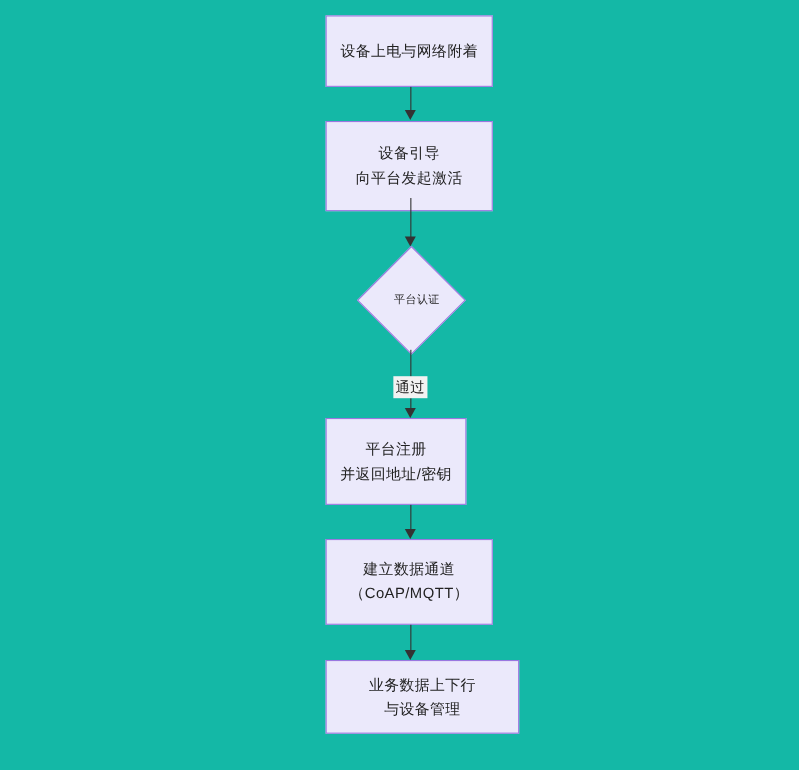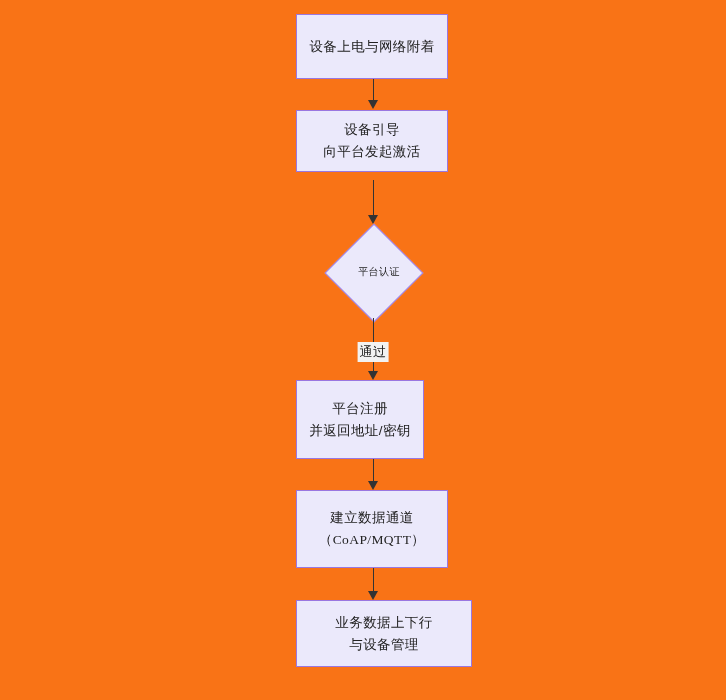--- a/index.html
+++ b/index.html
@@ -8,21 +8,21 @@
     padding: 0;
     background: #ffffff;
   }
   body {
     font-family: "Liberation Sans", "DejaVu Sans", sans-serif;
   }
   #canvas {
     position: relative;
     width: 726px;
     height: 700px;
-    background: #f97316;
+    background: #14b8a6;
     overflow: hidden;
   }
   .node {
     position: absolute;
     box-sizing: border-box;
     display: flex;
     flex-direction: column;
     align-items: center;
     justify-content: center;
     background: #ebe9fb;
@@ -99,21 +99,21 @@
 
 <div id="canvas">
 
   <div class="node" style="left:296px; top:14px; width:152px; height:65px;">
     <span>设备上电与网络附着</span>
   </div>
 
   <div class="edge" style="left:372.5px; top:79px; height:22px;"></div>
   <div class="arrowhead" style="left:373px; top:100px;"></div>
 
-  <div class="node" style="left:296px; top:110px; width:152px; height:62px;">
+  <div class="node" style="left:296px; top:110px; width:152px; height:82px;">
     <span>设备引导</span>
     <span class="line2">向平台发起激活</span>
   </div>
 
   <div class="edge" style="left:372.5px; top:180px; height:36px;"></div>
   <div class="arrowhead" style="left:373px; top:215px;"></div>
 
   <div class="decision" style="left:323px; top:224px; width:100px; height:96px;">
     <div class="dia-shape"></div>
     <div class="dia-label">平台认证</div>
@@ -124,21 +124,21 @@
   <div class="edge-label" style="left:373px; top:342px;text-align:center;">通过</div>
 
   <div class="node" style="left:296px; top:380px; width:128px; height:79px;">
     <span>平台注册</span>
     <span class="line2">并返回地址/密钥</span>
   </div>
 
   <div class="edge" style="left:372.5px; top:459px; height:23px;"></div>
   <div class="arrowhead" style="left:373px; top:481px;"></div>
 
-  <div class="node" style="left:296px; top:490px; width:152px; height:78px;font-family:Liberation Serif, serif;">
+  <div class="node" style="left:296px; top:490px; width:152px; height:78px;">
     <span>建立数据通道</span>
     <span class="line2">（CoAP/MQTT）</span>
   </div>
 
   <div class="edge" style="left:372.5px; top:568px; height:23px;"></div>
   <div class="arrowhead" style="left:373px; top:591px;"></div>
 
   <div class="node" style="left:296px; top:600px; width:176px; height:67px;">
     <span>业务数据上下行</span>
     <span class="line2">与设备管理</span>

